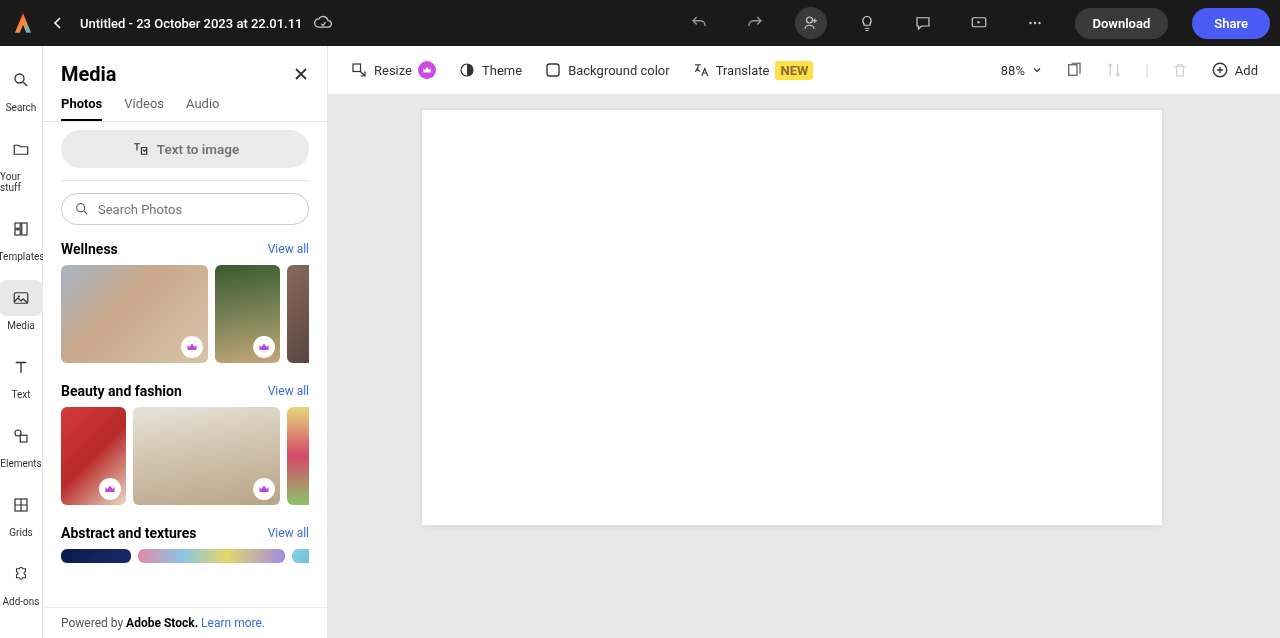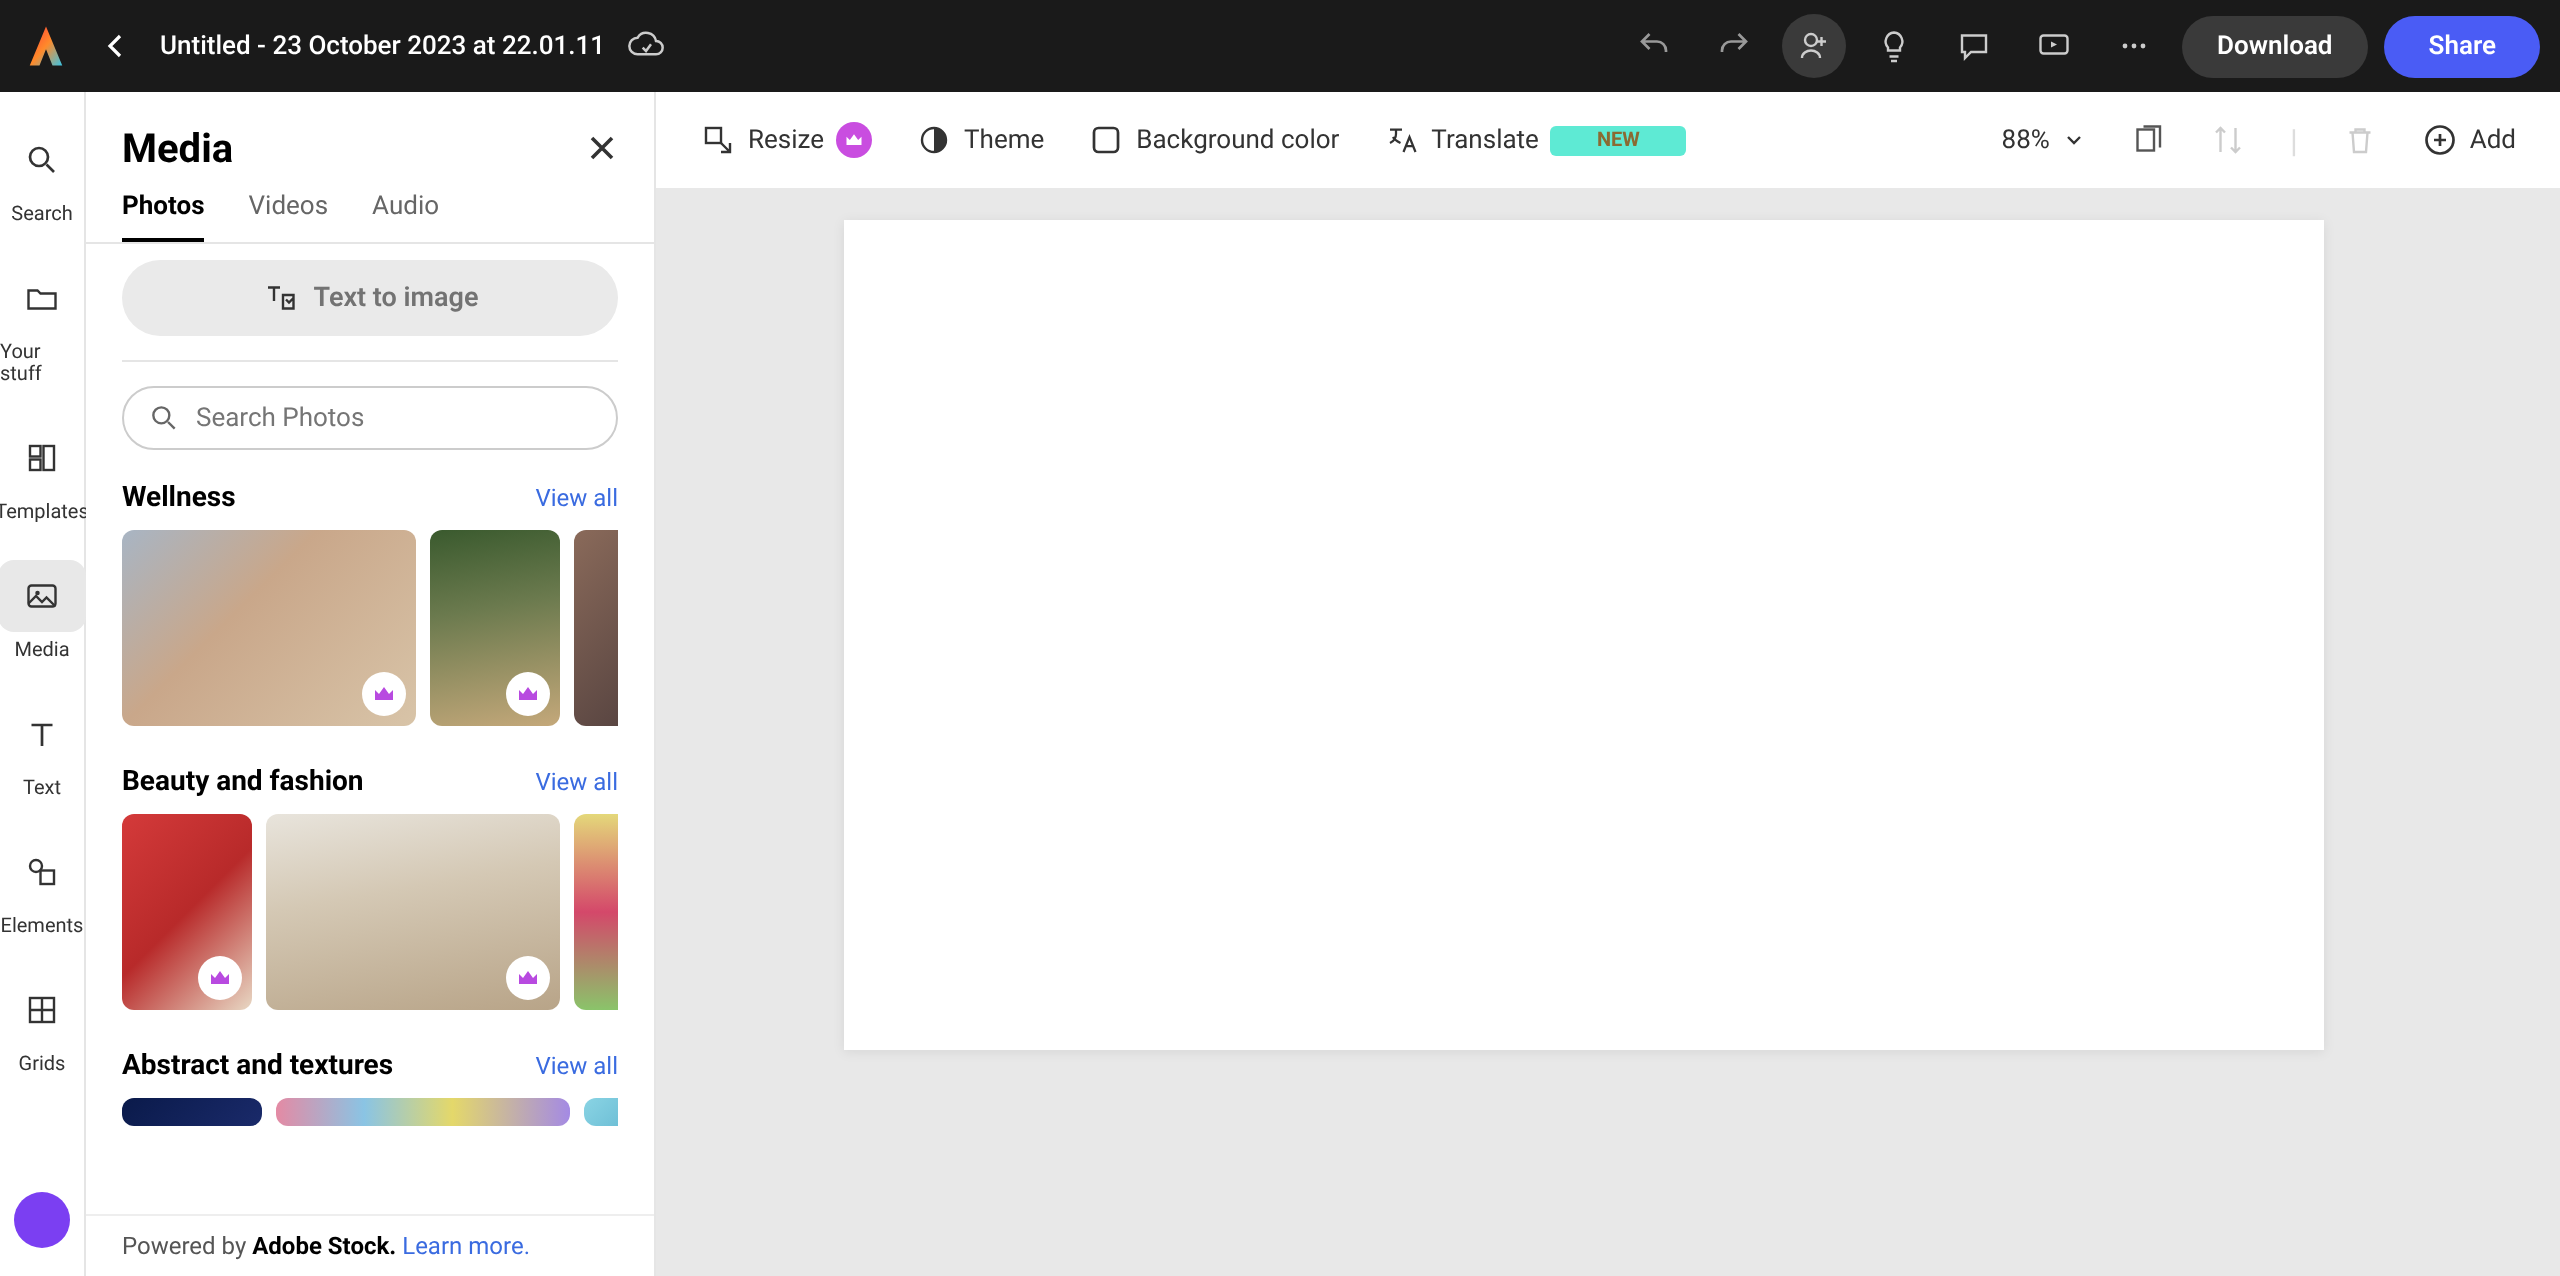--- a/index.html
+++ b/index.html
@@ -5,21 +5,21 @@
 * { margin: 0; padding: 0; box-sizing: border-box; font-family: -apple-system, BlinkMacSystemFont, "Segoe UI", Roboto, sans-serif; }
 body { background: #e8e8e8; overflow: hidden; width: 1280px; height: 638px; }
 
 
 .header { background: #1a1a1a; height: 46px; display: flex; align-items: center; justify-content: space-between; padding: 0 10px; }
 .header-left { display: flex; align-items: center; gap: 10px; }
 .logo { width: 26px; height: 26px; }
 .back-btn { color: #fff; cursor: pointer; padding: 4px; }
 .doc-title { color: #fff; font-size: 13px; font-weight: 500; }
 .cloud-icon { color: #ccc; }
-.header-right { display: flex; align-items: center; gap: 8px; }
+.header-right { display: flex; align-items: center; gap: 24px; }
 .header-icon-btn { width: 32px; height: 32px; display: flex; align-items: center; justify-content: center; color: #ccc; cursor: pointer; border-radius: 16px; }
 .header-icon-btn.circled { background: #3a3a3a; }
 .btn-download { background: #3a3a3a; color: #fff; padding: 8px 18px; border-radius: 18px; font-size: 13px; font-weight: 600; border: none; cursor: pointer; }
 .btn-share { background: #4a5cf5; color: #fff; padding: 8px 22px; border-radius: 18px; font-size: 13px; font-weight: 600; border: none; cursor: pointer; }
 
 
 .main-area { display: flex; height: calc(638px - 46px); }
 
 
 .left-rail { width: 43px; background: #fff; display: flex; flex-direction: column; align-items: center; padding-top: 16px; gap: 18px; border-right: 1px solid #e5e5e5; }
@@ -56,21 +56,21 @@
 
 .panel-footer { padding: 8px 18px; font-size: 12px; color: #555; border-top: 1px solid #eee; }
 .panel-footer .stock { font-weight: 700; color: #000; }
 .panel-footer .learn { color: #3a6be0; cursor: pointer; }
 
 
 .workspace { flex: 1; display: flex; flex-direction: column; }
 .toolbar2 { background: #fff; height: 48px; display: flex; align-items: center; justify-content: space-between; padding: 0 22px; }
 .toolbar2-left, .toolbar2-right { display: flex; align-items: center; gap: 22px; }
 .tool-item { display: flex; align-items: center; gap: 6px; font-size: 13px; color: #333; cursor: pointer; }
-.new-badge { background: #5eead4; color: #8b6a32; font-size: 10px; font-weight: 700; padding: 2px 23px; border-radius: 3px; }
+.new-badge { background: #fde047; color: #8b6a32; font-size: 13px; font-weight: 700; padding: 2px 5px; border-radius: 3px; }
 .premium-mini { width: 18px; height: 18px; background: #c94de0; border-radius: 50%; display: flex; align-items: center; justify-content: center; }
 .zoom { font-size: 13px; color: #333; }
 .tool-icon { color: #444; }
 .tool-icon.disabled { color: #ccc; }
 
 .canvas-area { flex: 1; background: #e8e8e8; overflow: auto; padding: 16px 0 0 0; position: relative; }
 .page-label { font-size: 12px; color: #444; margin-left: 94px; margin-bottom: 8px; }
 .page-label .faint { color: #aaa; }
 .canvas { background: #fff; width: 740px; height: 415px; margin-left: 94px; box-shadow: 0 1px 6px rgba(0,0,0,0.08); }
 
@@ -208,20 +208,28 @@
     </div>
     <div class="rail-item">
       <div class="rail-icon-wrap">
           <svg width="18" height="18" viewBox="0 0 24 24">
             <rect x="4" y="4" width="16" height="16" stroke="#333" stroke-width="1.6" fill="none"></rect>
             <path d="M12 4v16M4 12h16" stroke="#333" stroke-width="1.6"></path>
           </svg>
         </div>
       <span class="rail-label">Grids</span>
     </div>
+    <div class="rail-item">
+      <div class="rail-icon-wrap">
+          <svg width="18" height="18" viewBox="0 0 24 24">
+            <path d="M6 9V5h4a2 2 0 114 0h4v4a2 2 0 100 4v4h-4a2 2 0 11-4 0H6v-4a2 2 0 100-4z" stroke="#333" stroke-width="1.4" fill="none"></path>
+          </svg>
+        </div>
+      <span class="rail-label">Add-ons</span>
+    </div>
     <div class="rail-spacer"></div>
     <div class="rail-item rail-premium" style="margin-bottom:14px;">
       <div class="rail-icon-wrap"></div>
 
     </div>
   </div>
 
   <div class="media-panel">
     <div class="panel-header">
       <span class="panel-title">Media</span>

